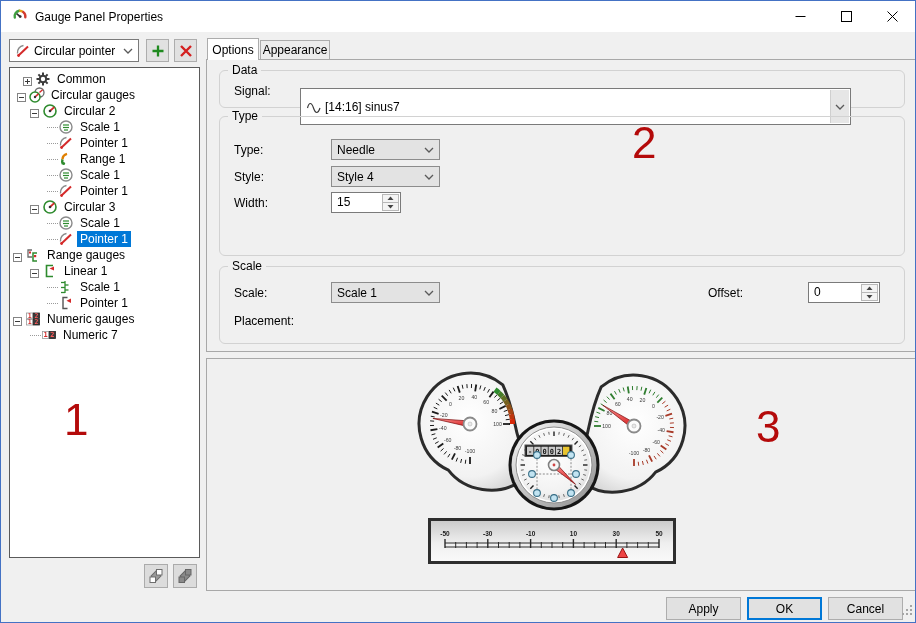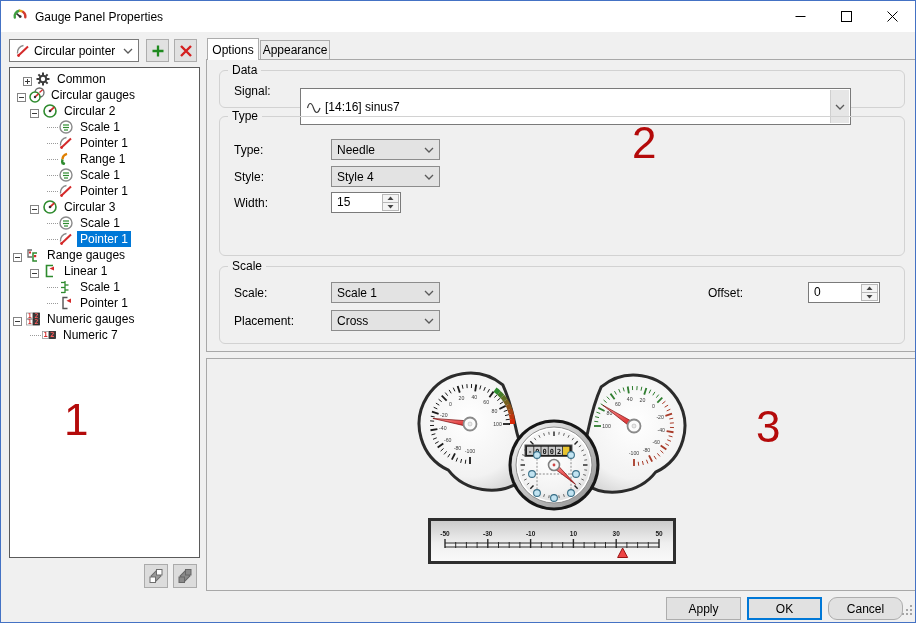--- a/index.html
+++ b/index.html
@@ -420,26 +420,20 @@
     <div class="groupbox" style="left:12px; top:206px; width:686px; height:78px;">
       <span class="legend">Scale</span>
       <span class="field-label" style="left:14px; top:19px;">Scale:</span>
       <div class="combo" style="left:111px; top:15px; width:109px; height:21px;">
         <span class="combo-text">Scale 1</span>
         <svg class="chev" width="10" height="6" viewBox="0 0 10 6">
             <path d="M1 1 L5 5 L9 1" fill="none" stroke="#5a5a5a" stroke-width="1.3"></path>
           </svg>
       </div>
       <span class="field-label" style="left:14px; top:47px;">Placement:</span>
-      <div class="combo" style="left:111px; top:43px; width:109px; height:21px;">
-        <span class="combo-text">Cross</span>
-        <svg class="chev" width="10" height="6" viewBox="0 0 10 6">
-            <path d="M1 1 L5 5 L9 1" fill="none" stroke="#5a5a5a" stroke-width="1.3"></path>
-          </svg>
-      </div>
       <span class="field-label" style="left:488px; top:19px;">Offset:</span>
       <div class="spinner" style="left:588px; top:15px; width:72px; height:21px;">
         <span class="spin-val">0</span>
         <div class="spin-btns">
           <div class="spin-b">
             <svg width="7" height="5">
                 <polygon points="3.5,0.5 6.5,4 0.5,4" fill="#444"></polygon>
               </svg>
           </div>
           <div class="spin-b">
@@ -683,21 +677,21 @@
         <text x="146.4" y="19" font-size="6.5" fill="#1a1a1a" font-weight="bold" text-anchor="middle" font-family="Liberation Sans, sans-serif">10</text>
         <text x="189.20000000000002" y="19" font-size="6.5" fill="#1a1a1a" font-weight="bold" text-anchor="middle" font-family="Liberation Sans, sans-serif">30</text>
         <text x="232" y="19" font-size="6.5" fill="#1a1a1a" font-weight="bold" text-anchor="middle" font-family="Liberation Sans, sans-serif">50</text>
         <polygon points="195.62,31 190.62,40.5 200.62,40.5" fill="#ee4444" stroke="#991111" stroke-width="1"></polygon>
       </svg>
     <div class="annotation" style="left:549px; top:46px;">3</div>
   </div>
 
   <div class="btn" style="left:665px; top:596px; width:75px;">Apply</div>
   <div class="btn ok" style="left:746px; top:596px; width:75px;">OK</div>
-  <div class="btn" style="left:827px; top:596px; width:75px;border-radius:9px;">Cancel</div>
+  <div class="btn" style="left:827px; top:596px; width:75px;">Cancel</div>
   <div class="grip">
     <svg width="13" height="13">
         <g fill="#a5a5a5">
       <rect x="10" y="2" width="2" height="2"></rect>
           <rect x="10" y="6" width="2" height="2"></rect>
       <rect x="6" y="6" width="2" height="2"></rect>
           <rect x="10" y="10" width="2" height="2"></rect>
       <rect x="6" y="10" width="2" height="2"></rect>
           <rect x="2" y="10" width="2" height="2"></rect>
     </g>

